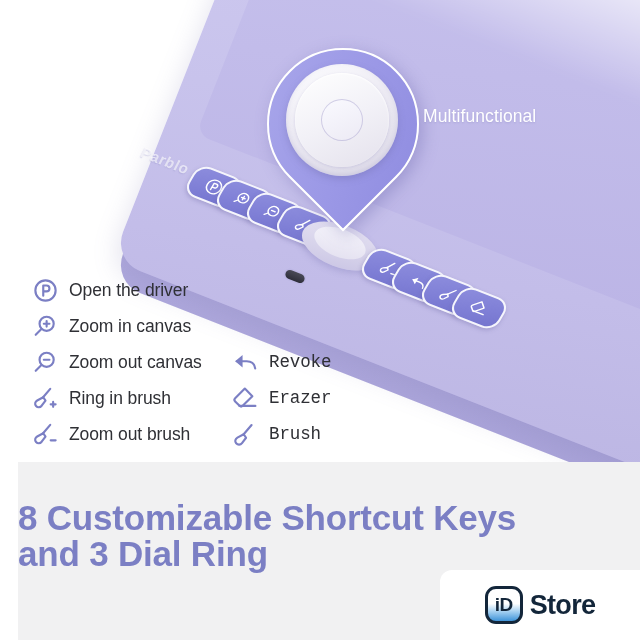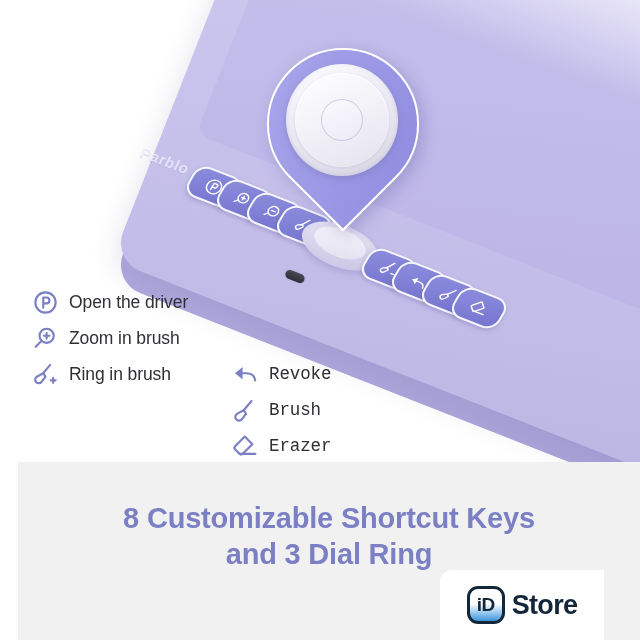--- a/index.html
+++ b/index.html
@@ -117,47 +117,47 @@
   }
 
   .callout{
     position:absolute;left:423px;top:104px;width:200px;
     color:#ffffff;font-size:17.5px;line-height:25px;font-weight:400;
     letter-spacing:.1px;text-shadow:0 1px 2px rgba(120,115,175,.28);
   }
 
   
   .legend{position:absolute;left:0;top:272px;width:640px;height:186px;}
-  .legend-col{position:absolute;margin-top:12px;}
+  .legend-col{position:absolute;}
   .legend-col.left{left:30px;top:0;}
   .legend-col.right{left:230px;top:72px;font-family:Liberation Mono, monospace;}
   .legend-row{display:flex;align-items:center;height:36px;}
   .legend-ico{
     width:30px;min-width:30px;height:30px;margin-right:9px;
     display:flex;align-items:center;justify-content:center;
   }
   .legend-ico svg{width:27px;height:27px;display:block;}
   .legend-ico svg *{stroke:#7b7fc4;fill:none;stroke-width:1.9;stroke-linecap:round;stroke-linejoin:round;}
   .legend-ico svg .fillp{fill:#7b7fc4;stroke:none;}
   .legend-label{
     font-size:17.5px;color:#2f3035;letter-spacing:-.1px;white-space:nowrap;
   }
 
   
   .banner{
     position:absolute;left:18px;top:462px;width:622px;height:178px;
     background:#f1f1f2;
   }
   .headline{
-    position:absolute;left:0;top:38px;width:622px;text-align:center;
-    color:#7b7fc4;font-size:29px;line-height:36px;font-weight:700;
+    position:absolute;left:0;top:38px;width:622px;text-align:left;
+    color:#7b7fc4;font-size:35px;line-height:36px;font-weight:700;
     letter-spacing:-.2px;
   }
   .logo-card{
-    position:absolute;left:440px;top:570px;width:164px;height:70px;
+    position:absolute;left:440px;top:570px;width:200px;height:70px;
     background:#ffffff;border-radius:12px 0 0 0;
     display:flex;align-items:center;justify-content:center;
   }
   .logo{display:flex;align-items:center;gap:7px;}
   .logo-badge{
     width:38px;height:38px;border-radius:11px;
     border:3px solid #13263a;
     background:linear-gradient(180deg,#ffffff 0%,#ffffff 46%,#9fcdf0 72%,#3f93d8 100%);
     display:flex;align-items:center;justify-content:center;
     font-size:19px;font-weight:700;color:#13263a;letter-spacing:-.6px;
@@ -257,20 +257,21 @@
       <div class="pin">
         <div class="pin-shape"></div>
         <div class="dial-outer">
           <div class="dial-mid">
             <div class="dial-inner"></div>
           </div>
         </div>
       </div>
 
       <div class="callout">
+        <div>Multifunctional</div>
       </div>
     </div>
   </div>
 
   <div class="legend">
 
     <div class="legend-col left">
 
       <div class="legend-row">
         <span class="legend-ico">
@@ -283,67 +284,87 @@
       </div>
 
       <div class="legend-row">
         <span class="legend-ico">
           <svg viewBox="0 0 24 24">
               <circle cx="13" cy="9.6" r="6.3"></circle>
               <path d="M8.4 14.2 3.3 19.4"></path>
               <path d="M10.5 9.6h5M13 7.1v5"></path>
             </svg>
         </span>
-        <span class="legend-label">Zoom in brush</span>
-      </div>
-
+        <span class="legend-label">Zoom in canvas</span>
+      </div>
+
+      <div class="legend-row">
+        <span class="legend-ico">
+          <svg viewBox="0 0 24 24">
+              <circle cx="13" cy="9.6" r="6.3"></circle>
+              <path d="M8.4 14.2 3.3 19.4"></path>
+              <path d="M10.5 9.6h5"></path>
+            </svg>
+        </span>
+        <span class="legend-label">Zoom out canvas</span>
+      </div>
 
       <div class="legend-row">
         <span class="legend-ico">
           <svg viewBox="0 0 24 24">
               <path d="M16.2 3.4 9.5 11.3"></path>
               <path d="M10 10.9 4.6 13.8c-1.9 1.1-2.4 3.2-1 4.8 1.4 1.6 3.6 1.5 5-.2l3.4-4.5z"></path>
               <path d="M16.6 17.2h4.4M18.8 15v4.4"></path>
             </svg>
         </span>
         <span class="legend-label">Ring in brush</span>
       </div>
 
+      <div class="legend-row">
+        <span class="legend-ico">
+          <svg viewBox="0 0 24 24">
+              <path d="M16.2 3.4 9.5 11.3"></path>
+              <path d="M10 10.9 4.6 13.8c-1.9 1.1-2.4 3.2-1 4.8 1.4 1.6 3.6 1.5 5-.2l3.4-4.5z"></path>
+              <path d="M16.6 17.2h4.4"></path>
+            </svg>
+        </span>
+        <span class="legend-label">Zoom out brush</span>
+      </div>
     </div>
 
     <div class="legend-col right">
 
       <div class="legend-row">
         <span class="legend-ico">
           <svg viewBox="0 0 24 24">
               <path d="M9.4 5.4 2.8 10.9l6.6 5.5z" class="fillp"></path>
               <path d="M4.2 10.9h8.9c4.4 0 7 2.6 7.5 6.4"></path>
             </svg>
         </span>
         <span class="legend-label">Revoke</span>
       </div>
 
       <div class="legend-row">
         <span class="legend-ico">
           <svg viewBox="0 0 24 24">
+              <path d="M11.4 3.2 2.8 11.8c-.8.8-.8 2 0 2.8l3.9 3.9c.8.8 2 .8 2.8 0l8.6-8.6z"></path>
+              <path d="M6.6 18.6h14.2"></path>
+            </svg>
+        </span>
+        <span class="legend-label">Erazer</span>
+      </div>
+
+      <div class="legend-row">
+        <span class="legend-ico">
+          <svg viewBox="0 0 24 24">
               <path d="M17.4 3.6 10 12.2"></path>
               <path d="M10.4 11.8 4.8 14.8c-2 1.2-2.5 3.4-1.1 5 1.5 1.7 3.8 1.6 5.2-.2l3.6-4.7z"></path>
             </svg>
         </span>
         <span class="legend-label">Brush</span>
-      </div>
-
-      <div class="legend-row">
-        <span class="legend-ico">
-          <svg viewBox="0 0 24 24">
-              <path d="M11.4 3.2 2.8 11.8c-.8.8-.8 2 0 2.8l3.9 3.9c.8.8 2 .8 2.8 0l8.6-8.6z"></path>
-              <path d="M6.6 18.6h14.2"></path>
-            </svg>
-        </span>
-        <span class="legend-label">Erazer</span>
       </div>
     </div>
   </div>
 
   <div class="banner">
     <div class="headline">
       <div>8 Customizable Shortcut Keys</div>
       <div>and 3 Dial Ring</div>
     </div>
   </div>

